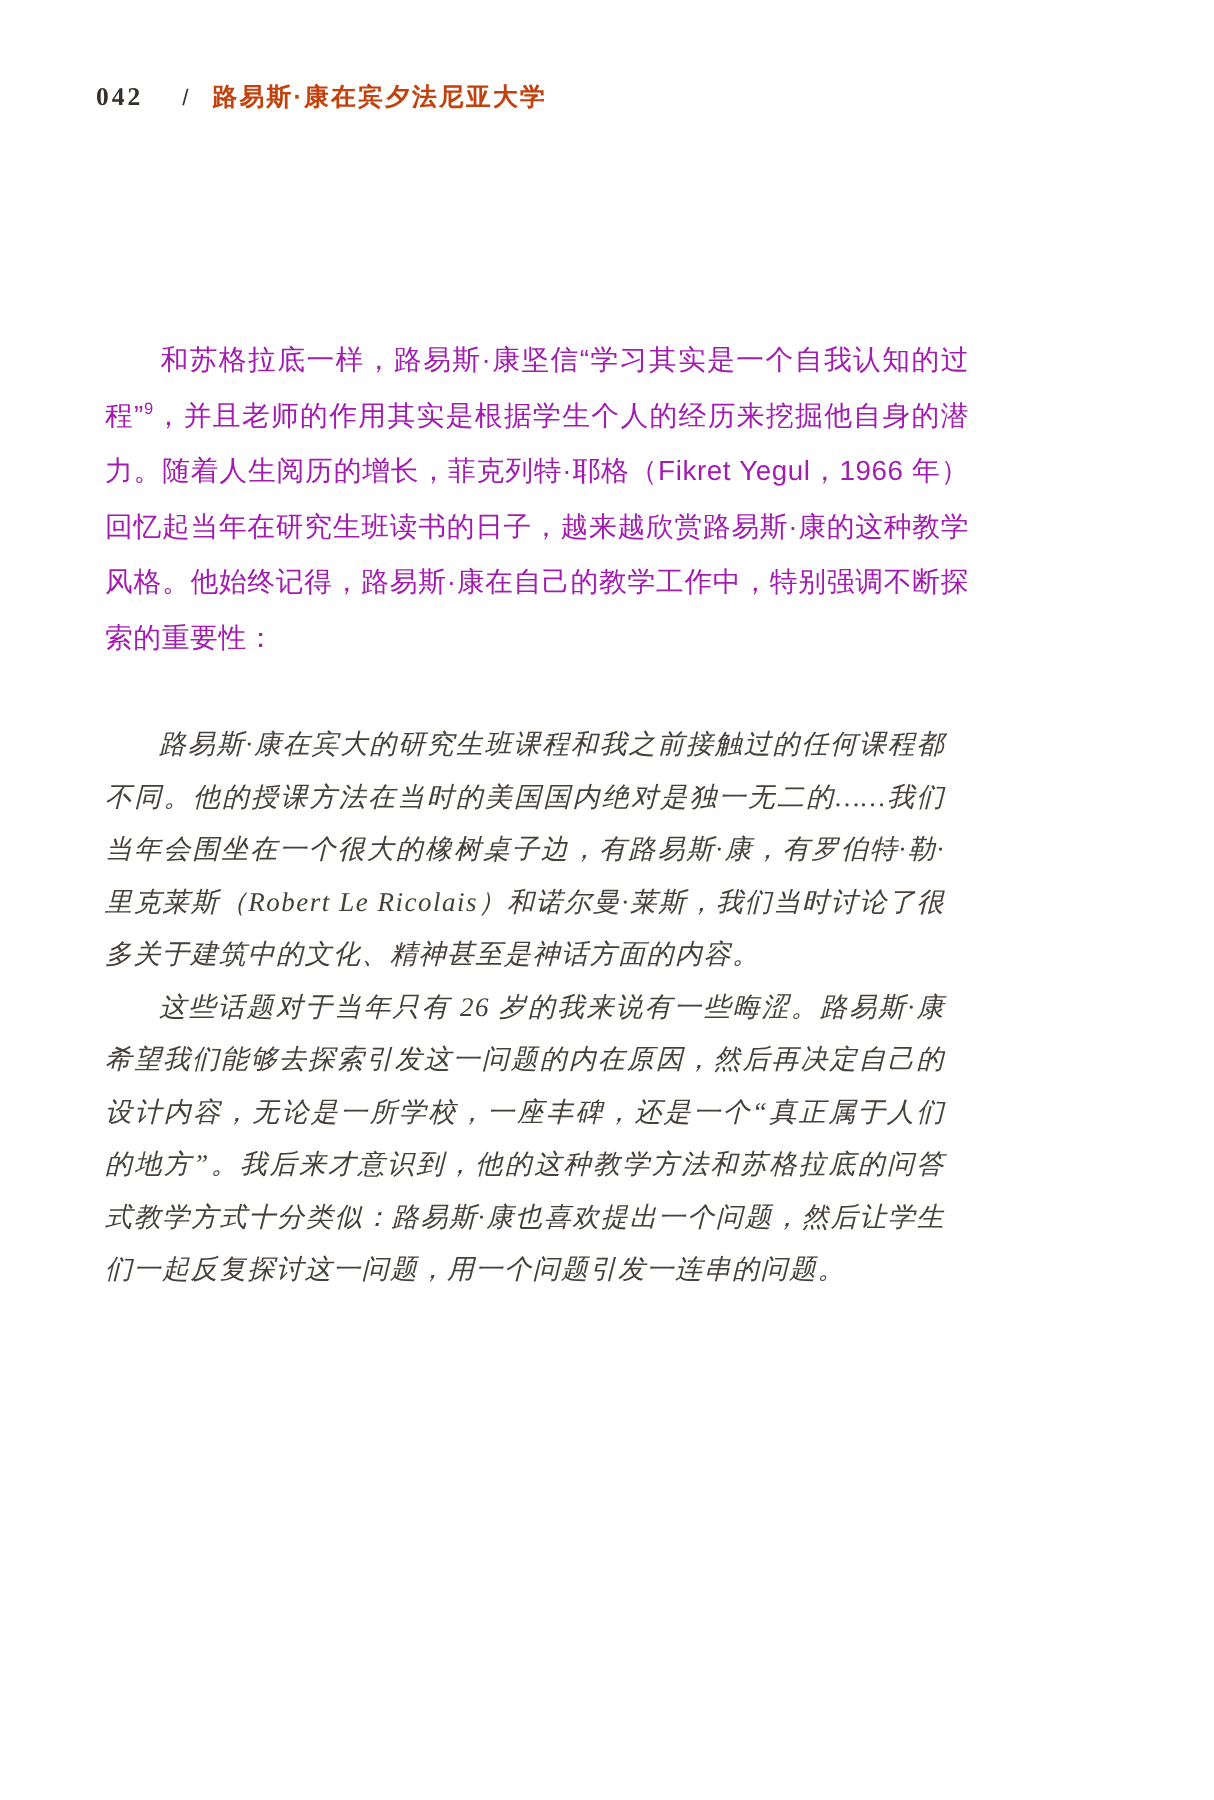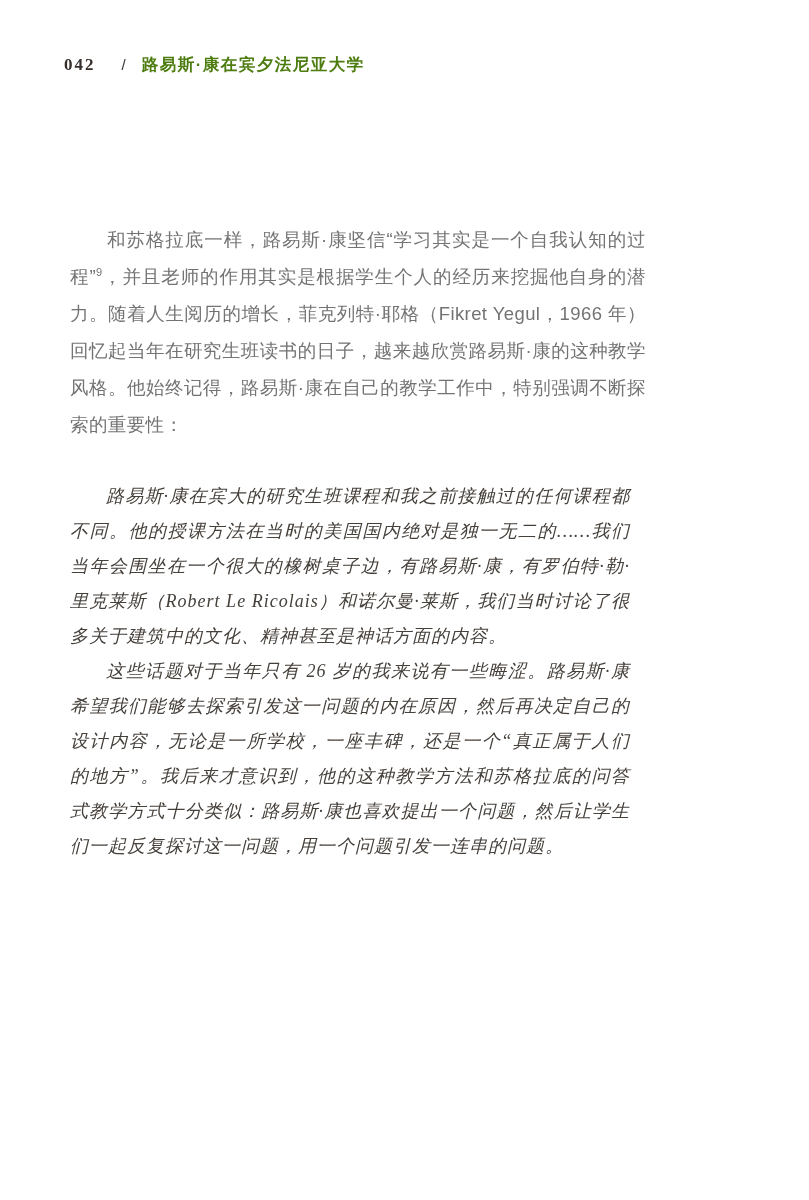--- a/index.html
+++ b/index.html
@@ -39,39 +39,39 @@
     margin-left: 26px;
     font-size: 15px;
     color: #3a332f;
     font-weight: 400;
   }
   .chapter-title {
     margin-left: 16px;
     font-family: "Liberation Sans", sans-serif;
     font-size: 16.5px;
     letter-spacing: 1.5px;
-    color: #4d7c0f;
+    color: #c2410c;
   }
   
   .text-block {
     position: absolute;
     left: 70px;
     top: 221px;
     width: 576px;
     color: #3d3733;
   }
   .intro-paragraph {
     margin: 0;
     font-size: 18.5px;
     line-height: 37px;
     letter-spacing: 0.4px;
     text-align: justify;
     text-justify: inter-ideograph;
     text-indent: 2em;
-    color: #737373;
+    color: #a21caf;
   }
   .intro-paragraph sup {
     font-size: 11px;
     line-height: 0;
     vertical-align: super;
   }
   
   .quote-block {
     margin: 36px 16px 0 0;
     font-family: "Liberation Serif", serif;

